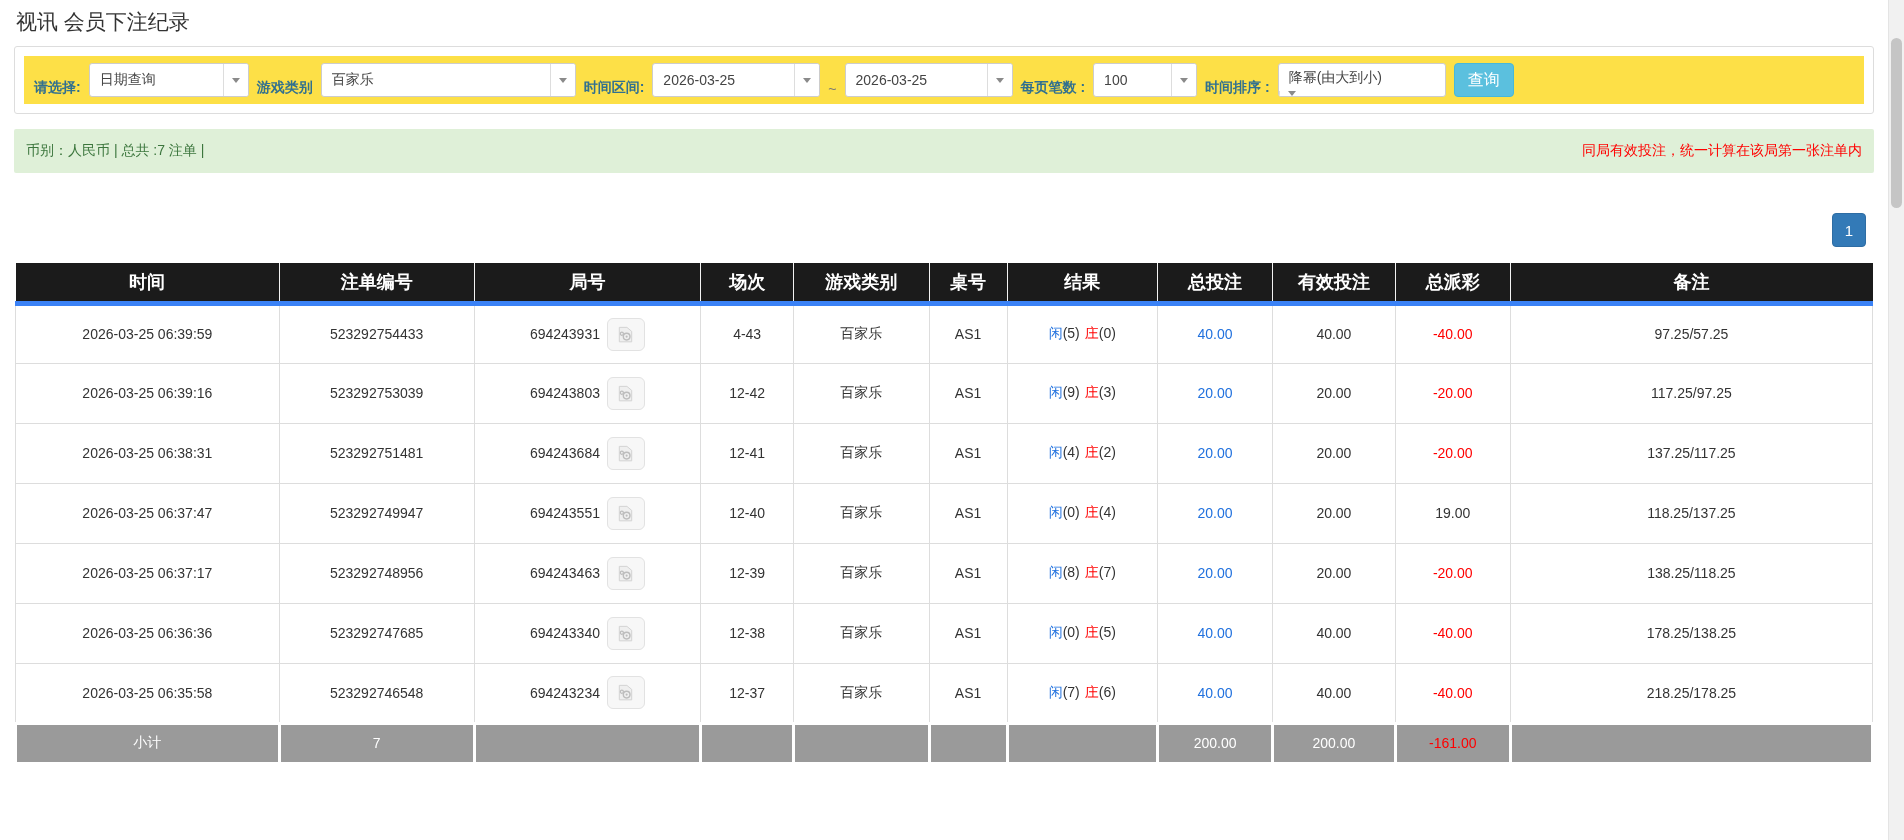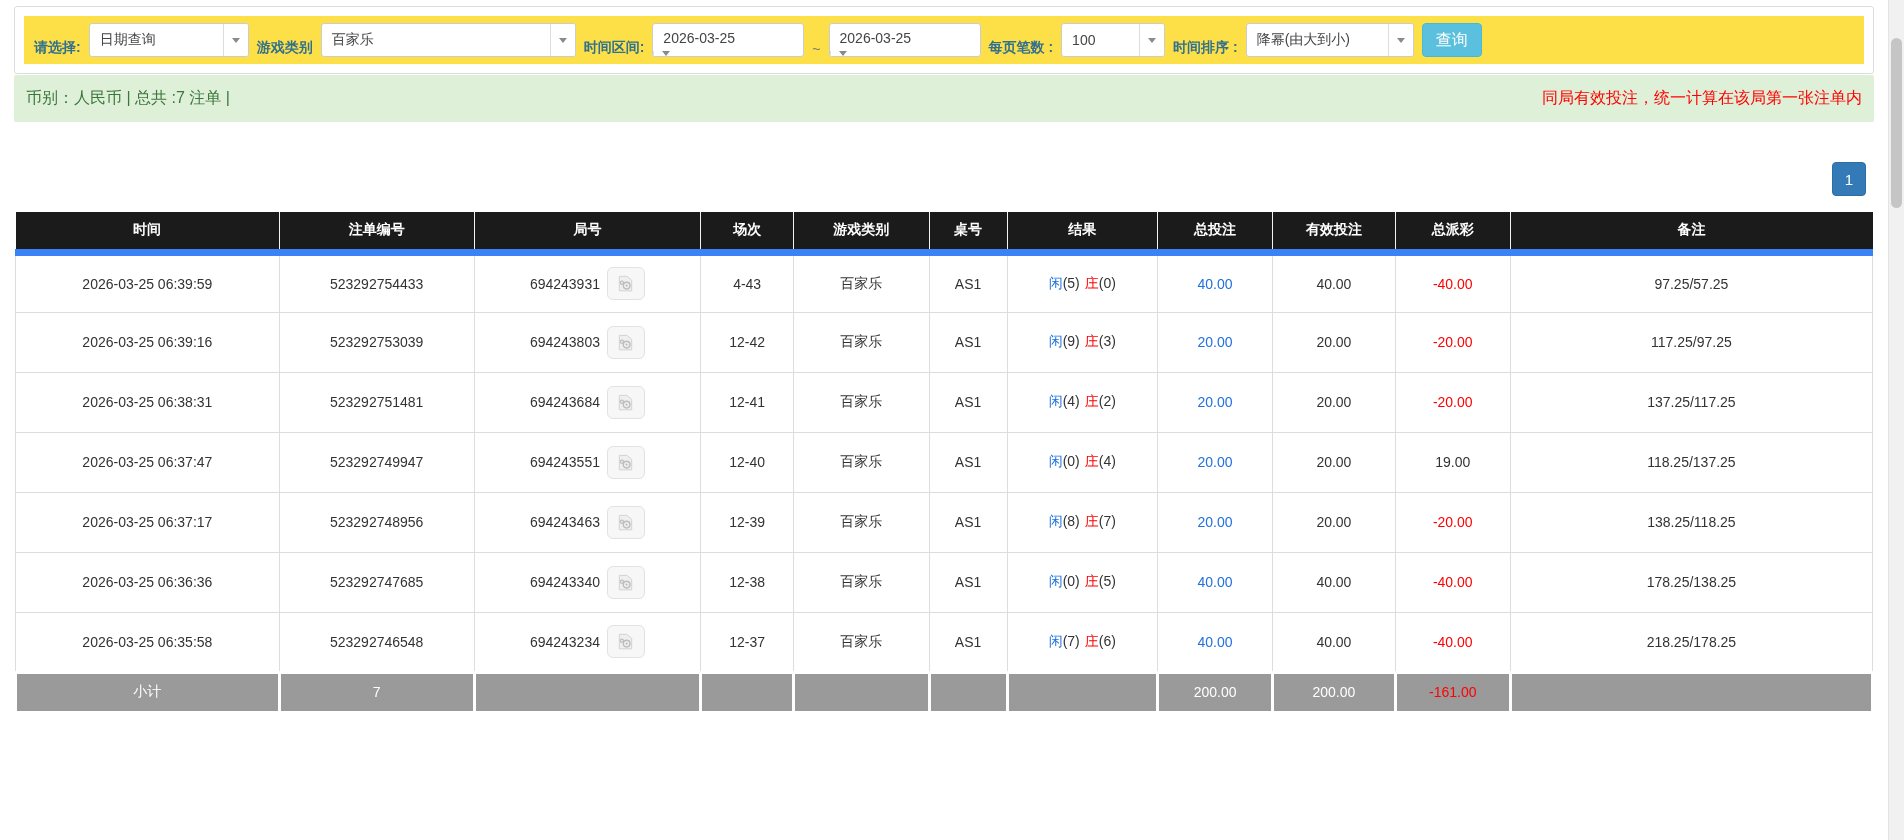--- a/index.html
+++ b/index.html
@@ -27,51 +27,51 @@
     border: 1px solid #ccc; border-radius: 3px; height: 34px; overflow: hidden;
   }
   .combo .val { padding: 0 10px; font-size: 14px; color: #444; display: flex; align-items: center; }
   .combo .arrow-box {
     width: 25px; border-left: 1px solid #ddd; display: flex; align-items: center; justify-content: center;
     background: #fff;
   }
   .caret-down { width: 0; height: 0; border-left: 4px solid transparent; border-right: 4px solid transparent; border-top: 5px solid #8a8a8a; }
   .w-select { width: 160px; }
   .w-game { width: 255px; }
-  .w-date { width: 152px; flex-direction: column; }
+  .w-date { width: 168px; }
   .w-count { width: 104px; }
-  .w-sort { width: 168px; }
+  .w-sort { width: 168px; flex-direction: column; }
   .combo .val { flex: 1; }
   .tilde { color: #777; font-size: 14px; }
   .query-btn {
     background: #5bc0de; border: 1px solid #46b8da; color: #fff; font-size: 16px;
     border-radius: 4px; height: 34px; padding: 0 13px; cursor: pointer;
   }
 
   
   .summary-bar {
-    margin-top: 1px; background: #dff0d8; border-radius: 2px;
+    margin-top: 15px; background: #dff0d8; border-radius: 2px;
     display: flex; justify-content: space-between; align-items: center;
-    padding: 13px 12px; font-size: 16px;
+    padding: 13px 12px; font-size: 14px;
   }
   .summary-left { color: #3c763d; }
   .summary-right { color: #ff0000; }
 
   
   .pager-row { margin-top: 40px; display: flex; justify-content: flex-end; padding-right: 8px; }
   .page-btn {
     width: 34px; height: 34px; background: #337ab7; border: 1px solid #2e6da4; border-radius: 4px;
     color: #fff; font-size: 15px; display: flex; align-items: center; justify-content: center; cursor: pointer;
   }
 
   
   .records-table { width: 100%; border-collapse: collapse; margin-top: 16px; font-size: 14px; text-align: center; }
   .records-table thead th {
     background: #1b1b1b; color: #fff; font-weight: bold; height: 40px;
-    border-right: 1px solid #f2f2f2; border-bottom: 7px solid #3b82f6; font-size: 14px;
+    border-right: 1px solid #f2f2f2; border-bottom: 5px solid #3b82f6; font-size: 18px;
   }
   .records-table thead th:last-child { border-right: 1px solid #1b1b1b; }
   .records-table tbody.data-rows td {
     height: 60px; border: 1px solid #ddd; background: #fff; color: #333;
   }
   .round-cell .round-wrap { display: inline-flex; align-items: center; gap: 7px; }
   .video-btn {
     display: inline-flex; align-items: center; justify-content: center;
     width: 38px; height: 33px; background: #f7f7f7; border: 1px solid #e2e2e2; border-radius: 6px; cursor: pointer;
   }
@@ -94,20 +94,21 @@
   .scrollbar-thumb {
     position: absolute; left: 2px; top: 38px; width: 11px; height: 170px;
     background: #c5c5c5; border-radius: 6px;
   }
 </style>
 </head>
 <body>
 
 <div class="content">
 
+  <div class="page-title">视讯 会员下注纪录</div>
 
   <div class="filter-panel">
     <div class="filter-bar">
 
       <span class="f-label">请选择:</span>
       <div class="combo w-select">
         <span class="val">日期查询</span>
         <span class="arrow-box">
             <span class="caret-down"></span>
           </span>

